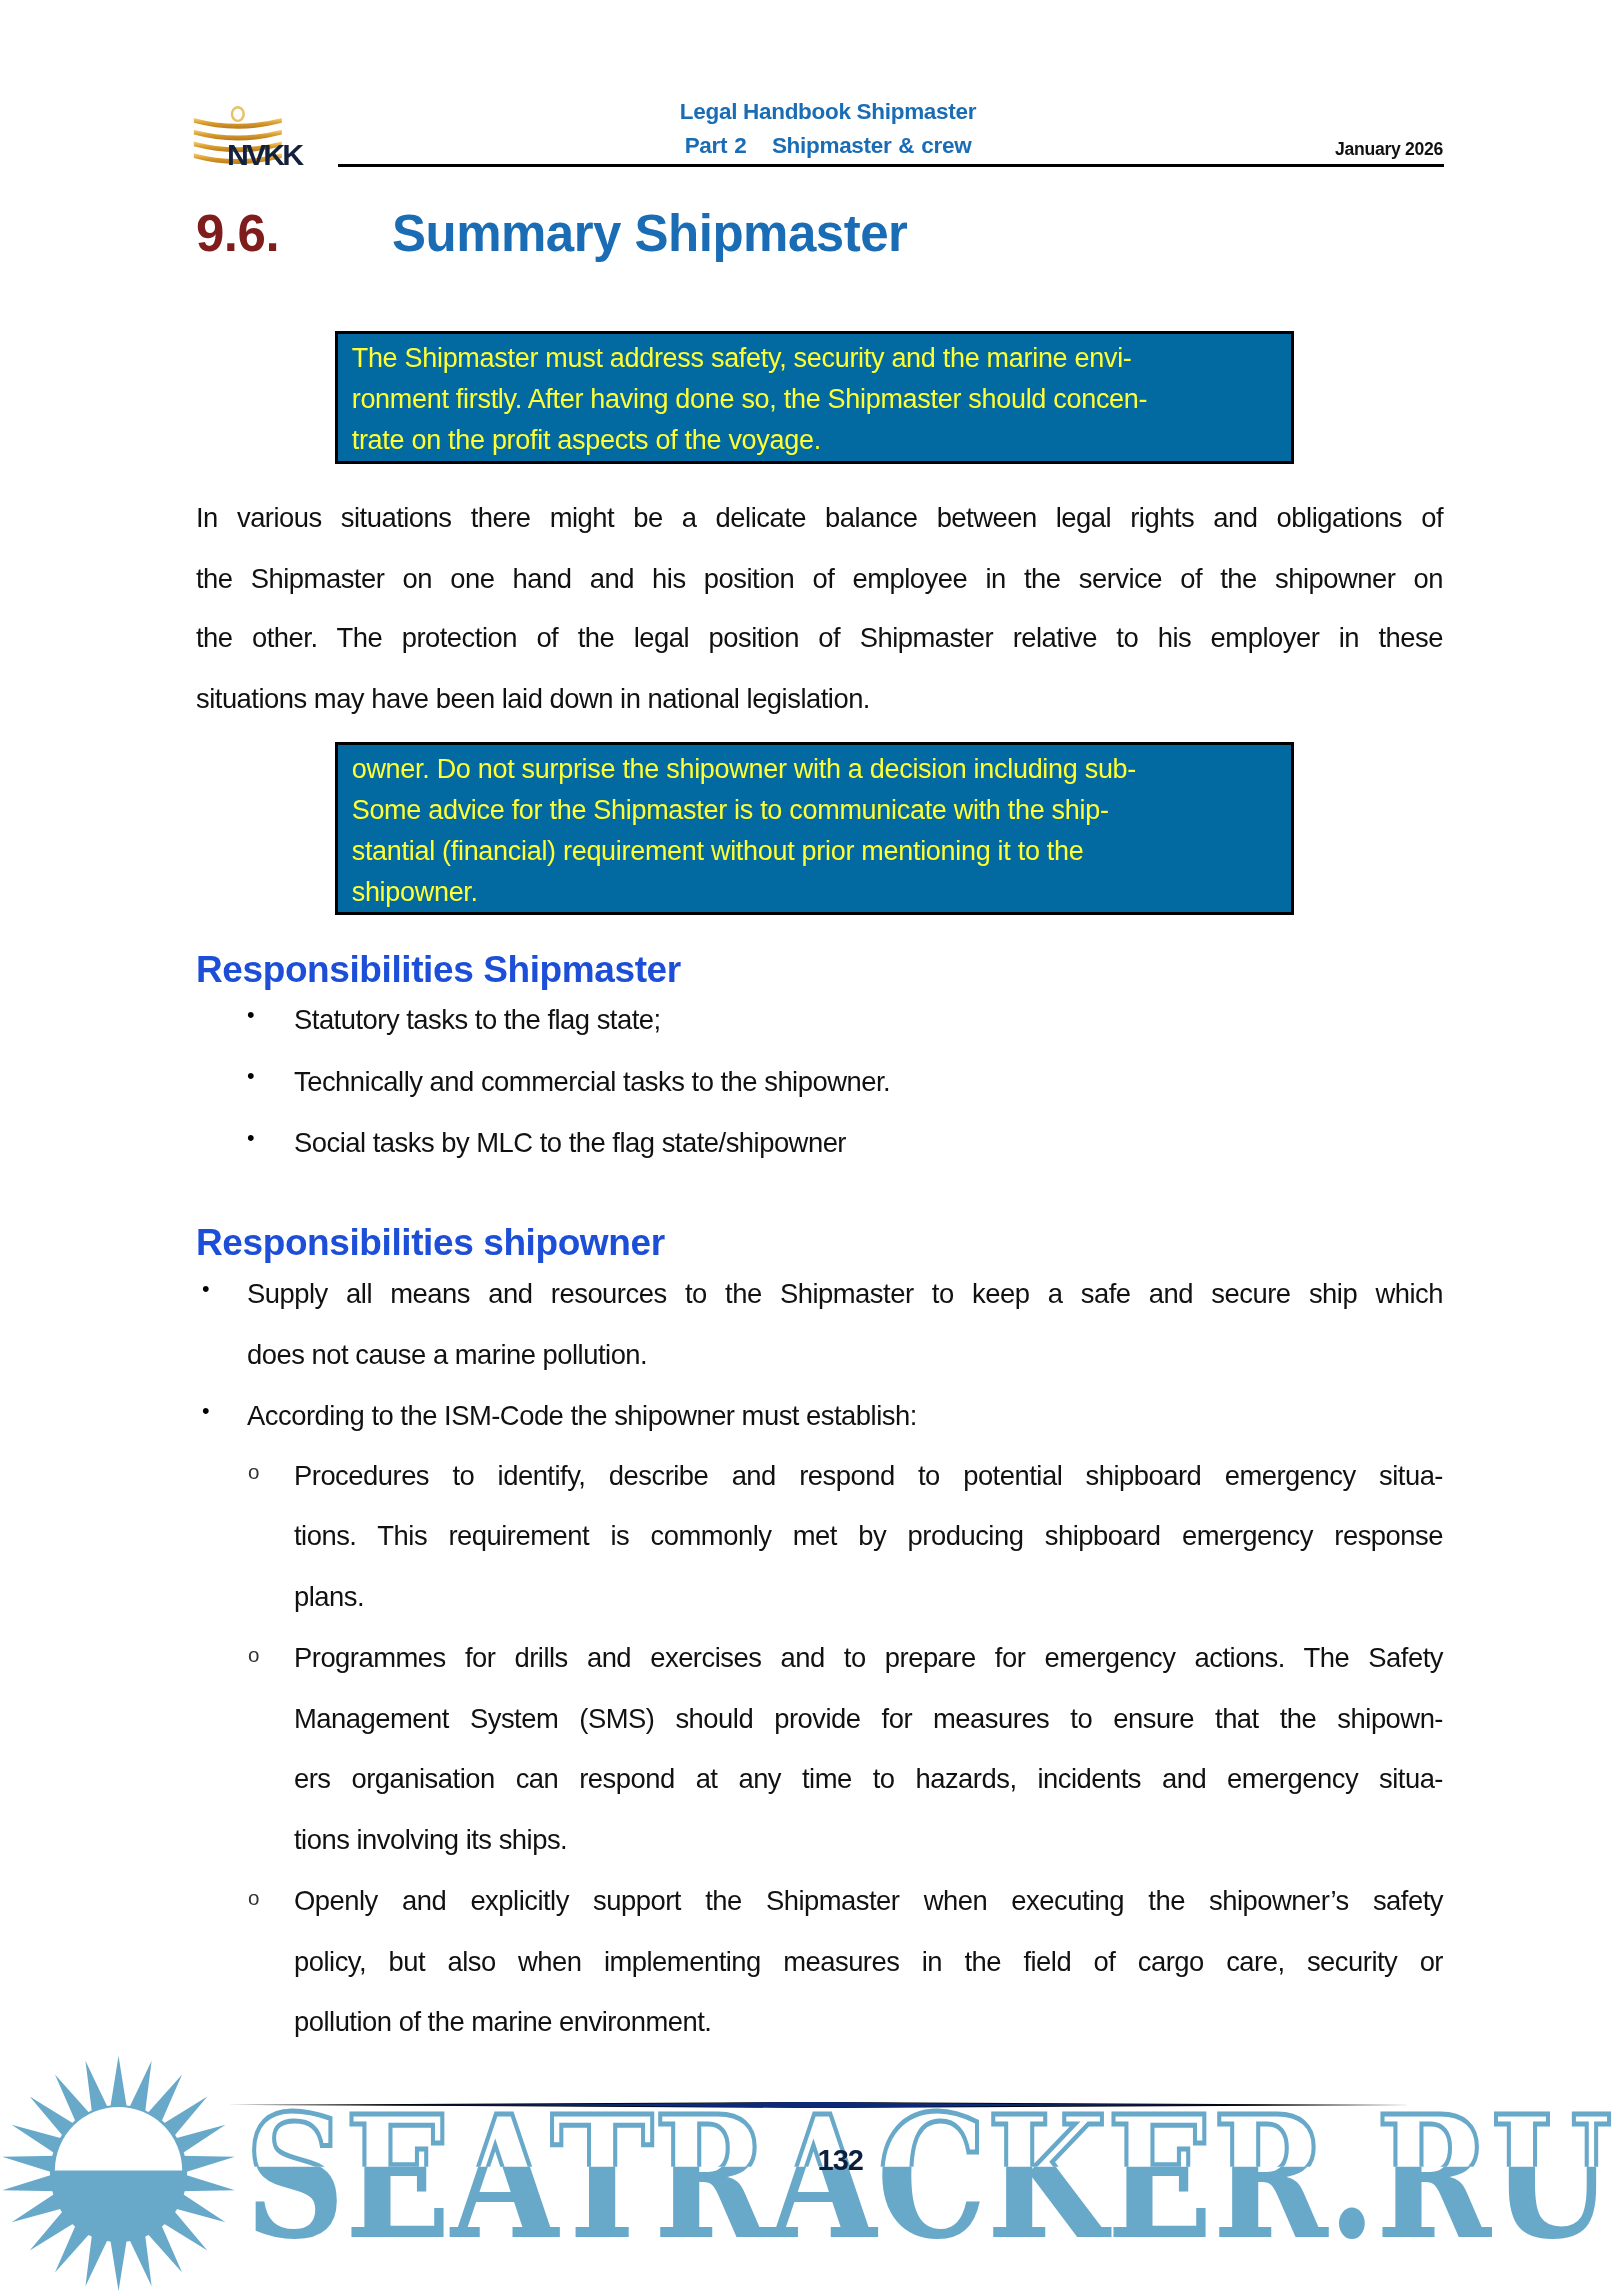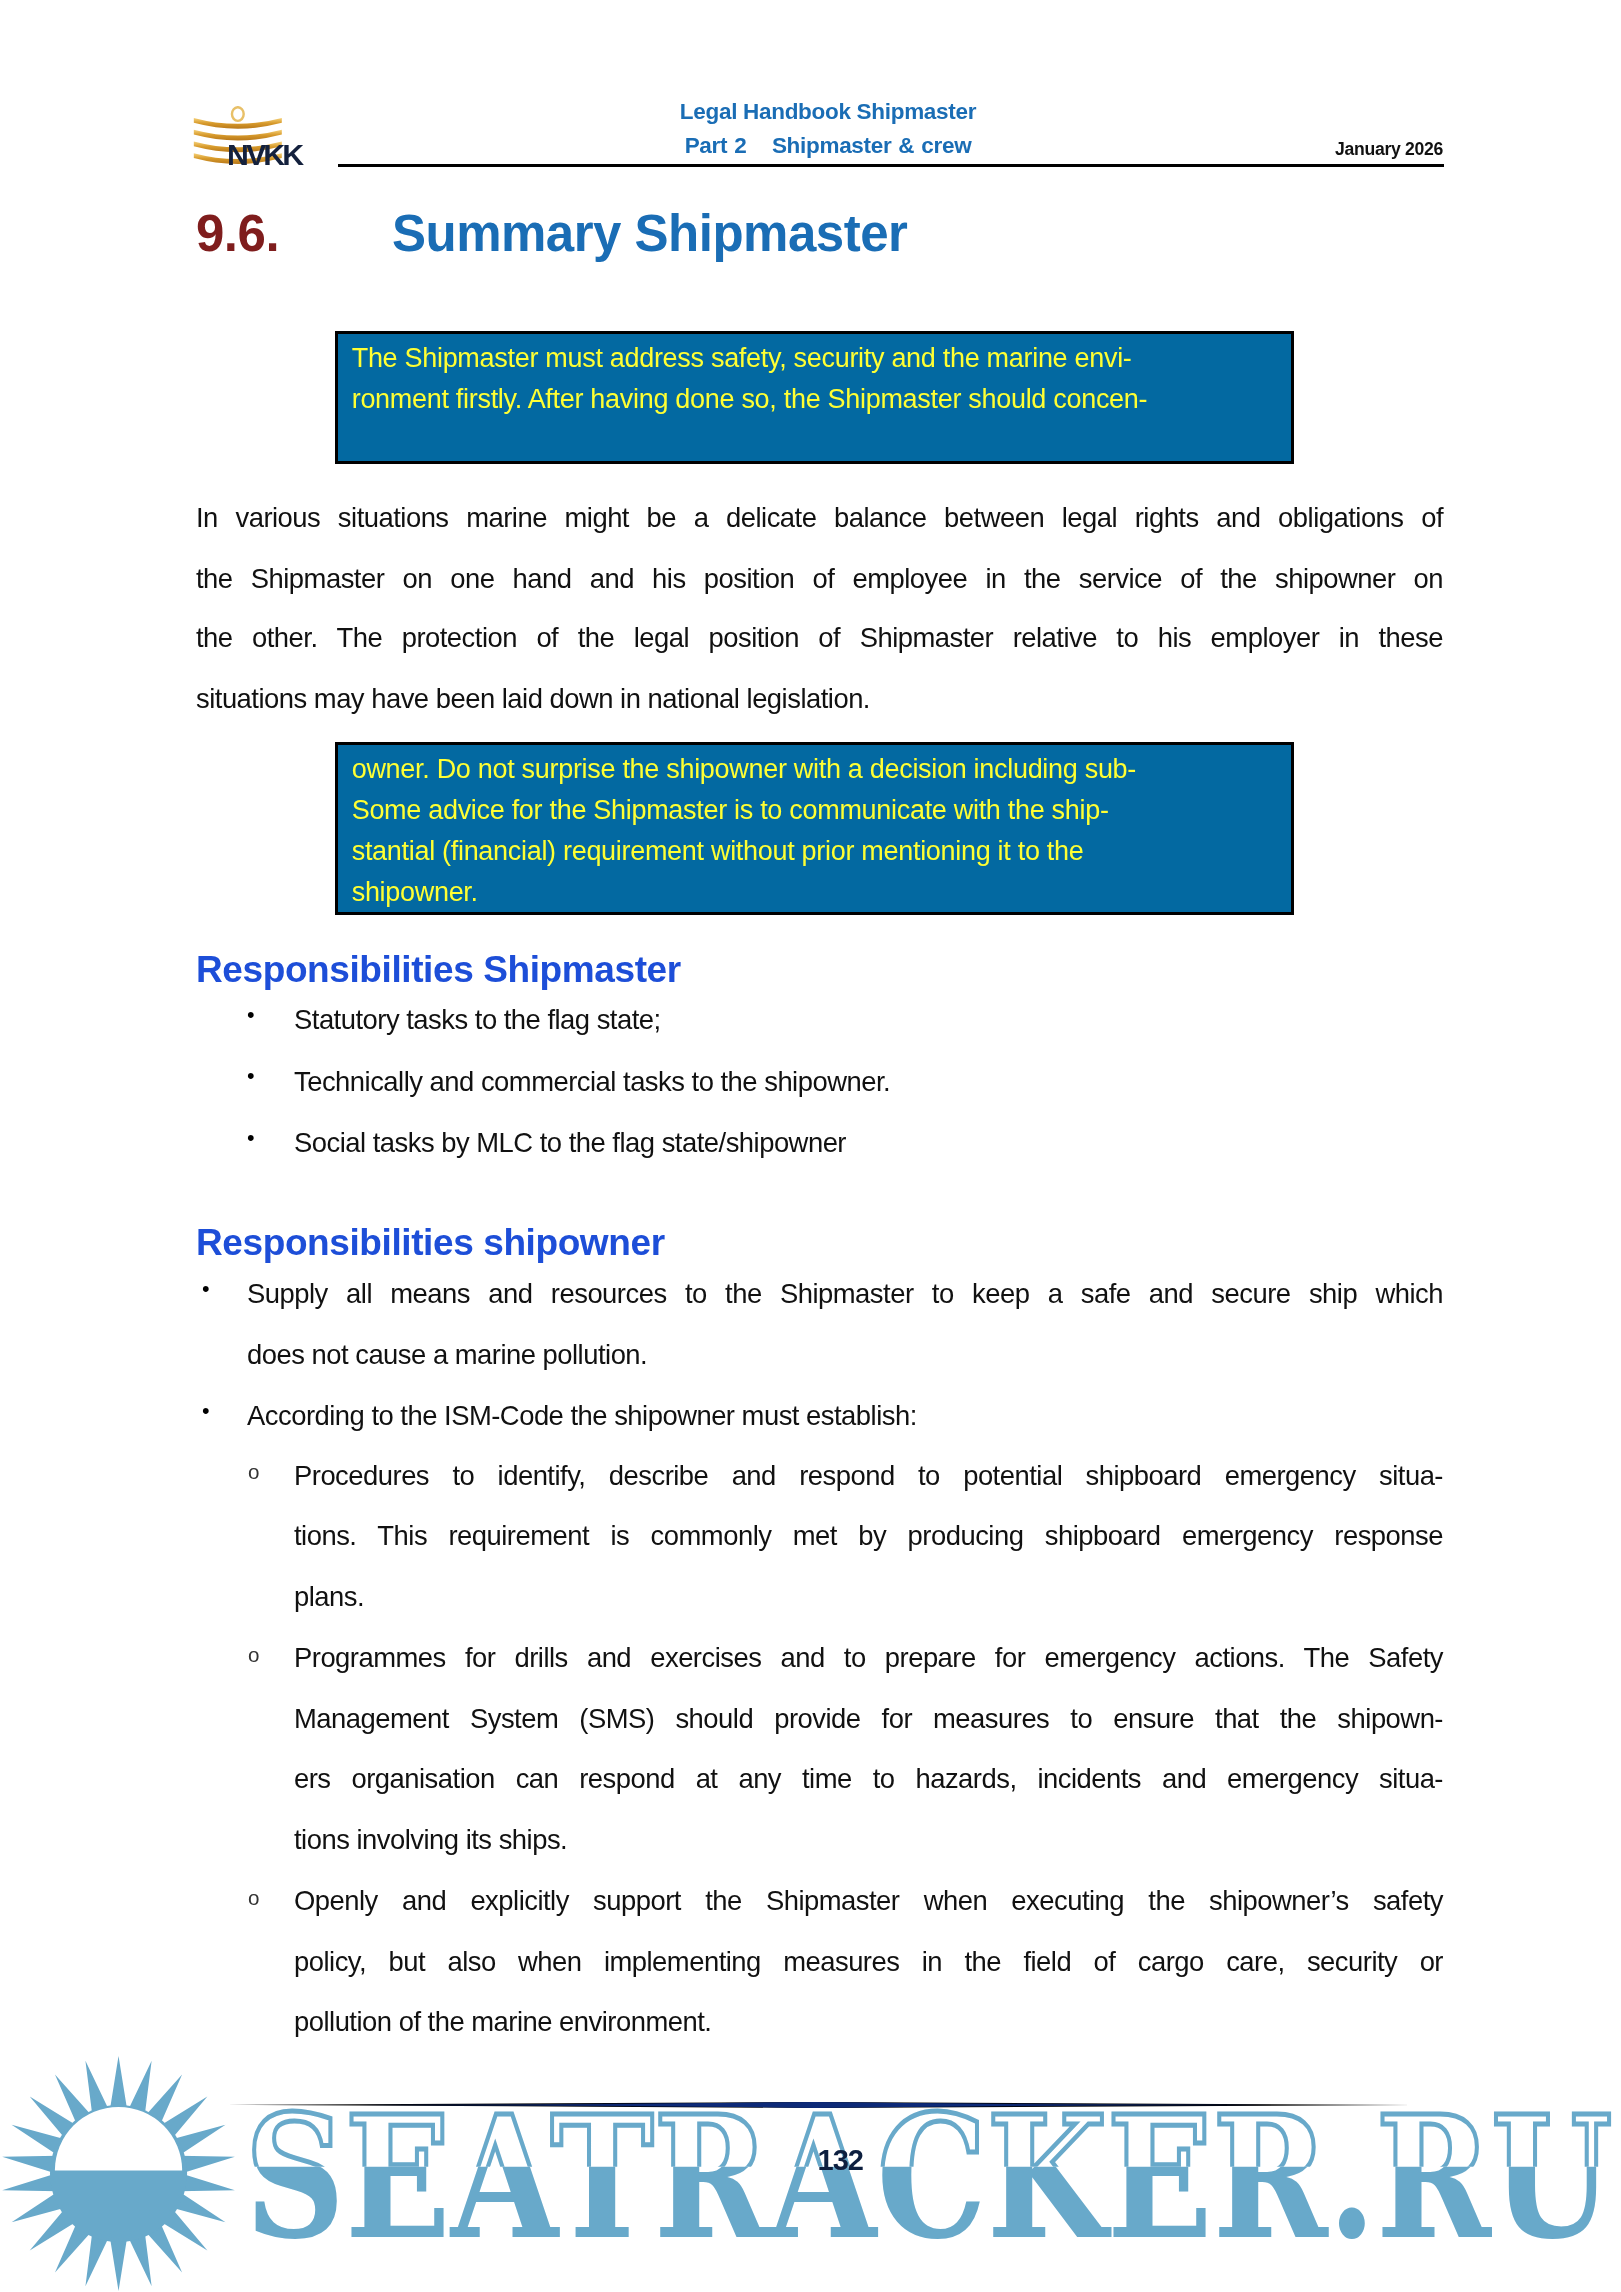--- a/index.html
+++ b/index.html
@@ -70,23 +70,24 @@
 <div class="abs hdr-title" id="hdr-line2"><span>Part 2</span><span class="gap"></span><span>Shipmaster &amp; crew</span></div>
 <div class="abs" id="hdr-date">January 2026</div>
 <div class="abs" id="hdr-rule"></div>
 
 <div class="abs" id="title-num">9.6.</div>
 <div class="abs" id="title-text">Summary Shipmaster</div>
 
 <div class="abs callout" id="callout-1">
   <span class="ln">The Shipmaster must address safety, security and the marine envi-</span>
   <span class="ln">ronment firstly. After having done so, the Shipmaster should concen-</span>
+  <span class="ln">trate on the profit aspects of the voyage.</span>
 </div>
 
-<div class="abs body-line justify" style="top:498px">In various situations marine might be a delicate balance between legal rights and obligations of</div>
+<div class="abs body-line justify" style="top:498px">In various situations there might be a delicate balance between legal rights and obligations of</div>
 <div class="abs body-line justify" style="top:559px">the Shipmaster on one hand and his position of employee in the service of the shipowner on</div>
 <div class="abs body-line justify" style="top:618px">the other. The protection of the legal position of Shipmaster relative to his employer in these</div>
 <div class="abs body-line" style="top:679px">situations may have been laid down in national legislation.</div>
 
 <div class="abs callout" id="callout-2">
   <span class="ln">owner. Do not surprise the shipowner with a decision including sub-</span>
   <span class="ln">Some advice for the Shipmaster is to communicate with the ship-</span>
   <span class="ln">stantial (financial) requirement without prior mentioning it to the</span>
   <span class="ln">shipowner.</span>
 </div>

